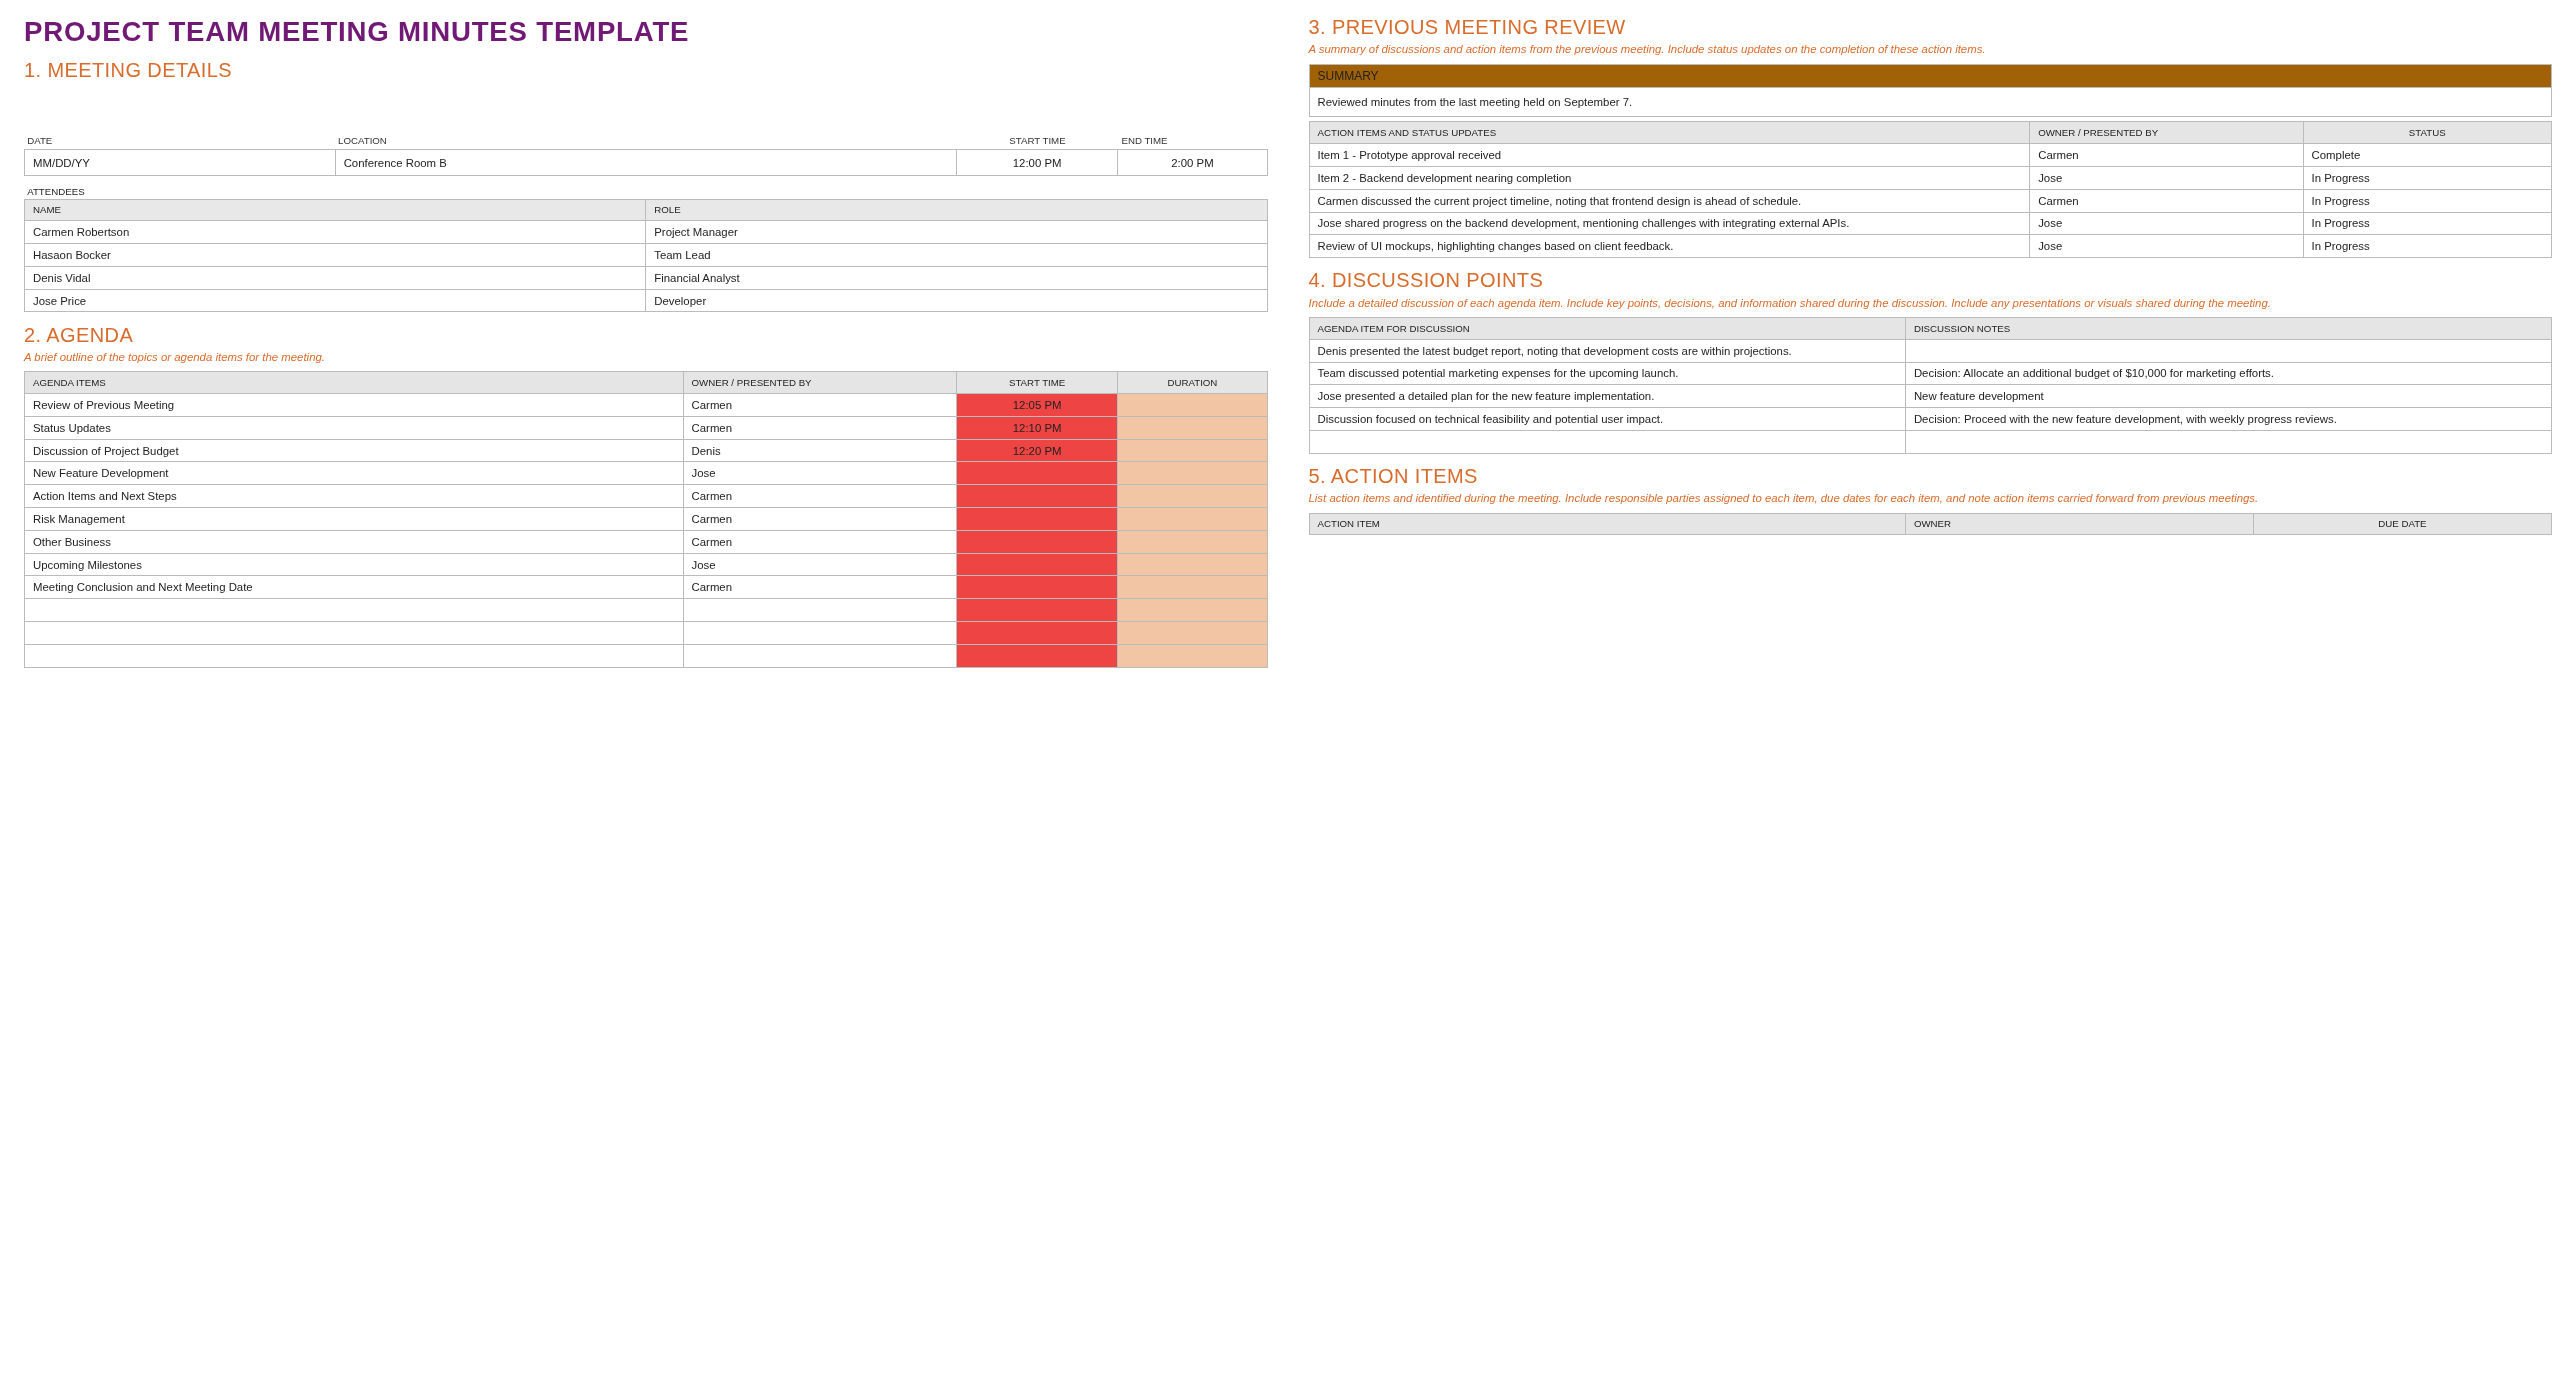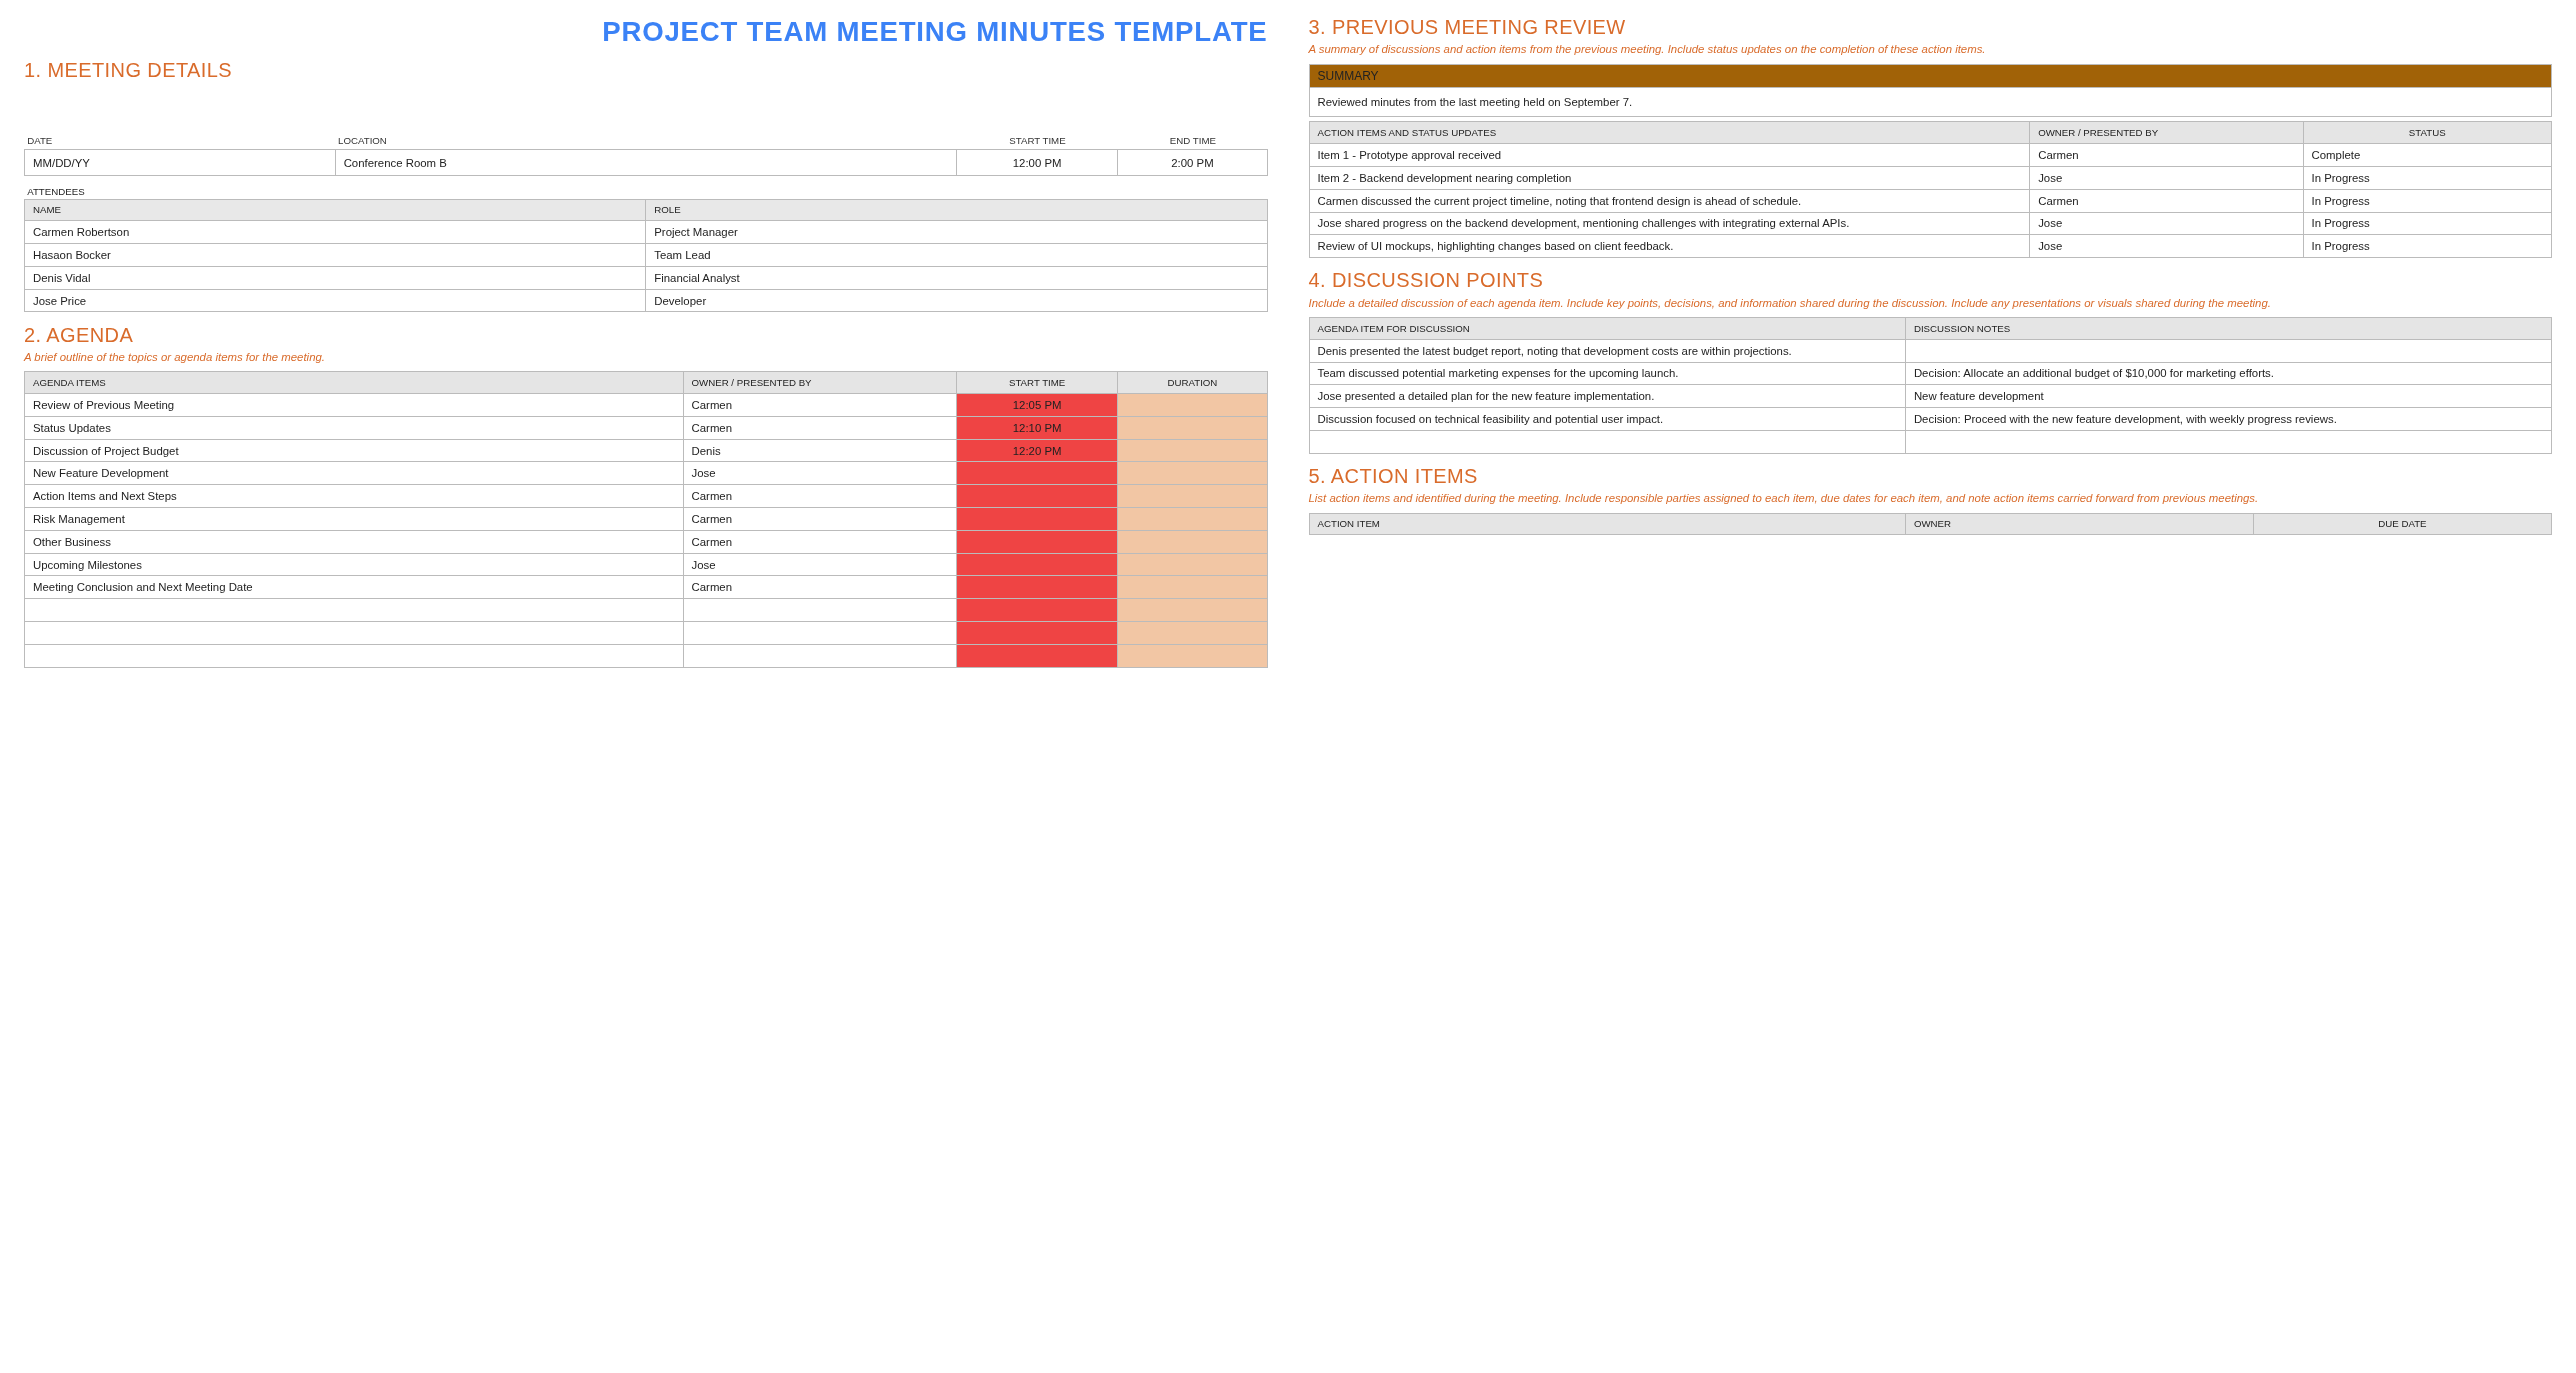--- a/index.html
+++ b/index.html
@@ -1,19 +1,19 @@
 <!DOCTYPE html>
 <html style="font-size:13px"><head>
 <meta charset="utf-8">
 <style>
 * { box-sizing: border-box; margin: 0; padding: 0; }
 body { font-family: "Century Gothic", "Segoe UI", Arial, sans-serif; background: #fff; color: #222; padding: 16px 24px; }
 .page { display: flex; gap: 41px; }
 .col { flex: 1; min-width: 0; }
-h1.main-title { color: #3b82f6; font-size: 27.6px; font-weight: 700; letter-spacing: 0.8px; margin-bottom: 11.4px; text-align: right; }
+h1.main-title { color: #701a75; font-size: 27.6px; font-weight: 700; letter-spacing: 0.8px; margin-bottom: 11.4px; }
 h2.section { color: #d96b2b; font-size: 20px; font-weight: 400; letter-spacing: 0.4px; margin: 11.4px 0 3.2px; }
 .desc { color: #d96b2b; font-style: italic; font-size: 11.4px; margin-bottom: 6.5px; line-height: 1.3; }
 .label-row { display: flex; font-size: 9.7px; color: #333; margin-bottom: 1.6px; }
 .label-row > div { padding: 1.6px 3.2px; margin-top: 48px; }
 table { border-collapse: collapse; width: 100%; font-size: 11.4px; }
 th, td { border: 0.8px solid #bbb; padding: 4.9px 8px; text-align: left; vertical-align: middle; }
 th { font-weight: 400; font-size: 9.7px; }
 .hdr-peach th { background: #e5e5e5; }
 .hdr-grey th { background: #e8e8e8; }
 .details-row td { height: 26px; }
@@ -37,21 +37,21 @@
 <div class="page">
 
   <div class="col">
     <h1 class="main-title">PROJECT TEAM MEETING MINUTES TEMPLATE</h1>
 
     <h2 class="section">1. MEETING DETAILS</h2>
     <div class="label-row">
       <div style="width:25%">DATE</div>
       <div style="width:50%">LOCATION</div>
       <div style="width:13%;text-align:center">START TIME</div>
-      <div style="width:12%;text-align:center">END TIME</div>
+      <div style="width:12%;">END TIME</div>
     </div>
     <table>
       <tbody>
           <tr class="details-row">
         <td style="width:25%">MM/DD/YY</td>
         <td style="width:50%">Conference Room B</td>
         <td style="width:13%;text-align:center">12:00 PM</td>
         <td style="width:12%;text-align:center">2:00 PM</td>
       </tr>
     </tbody>

